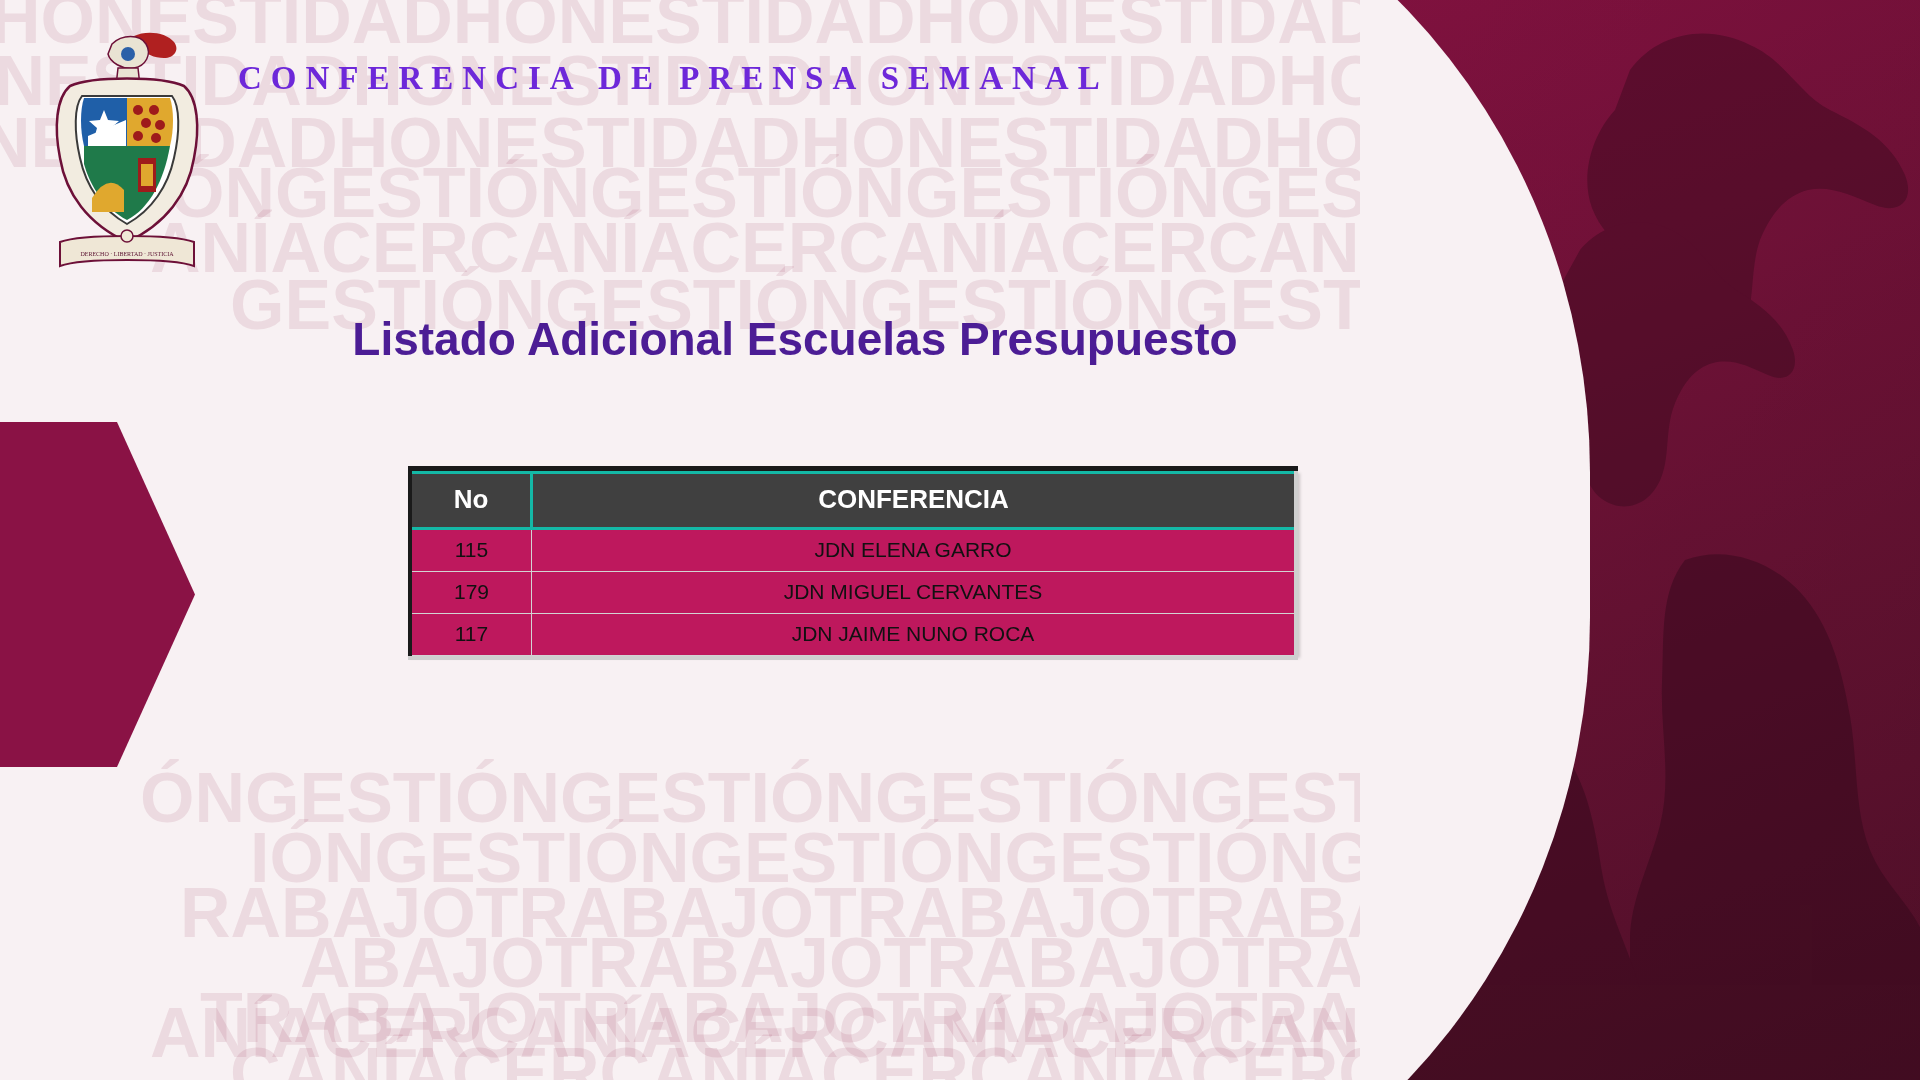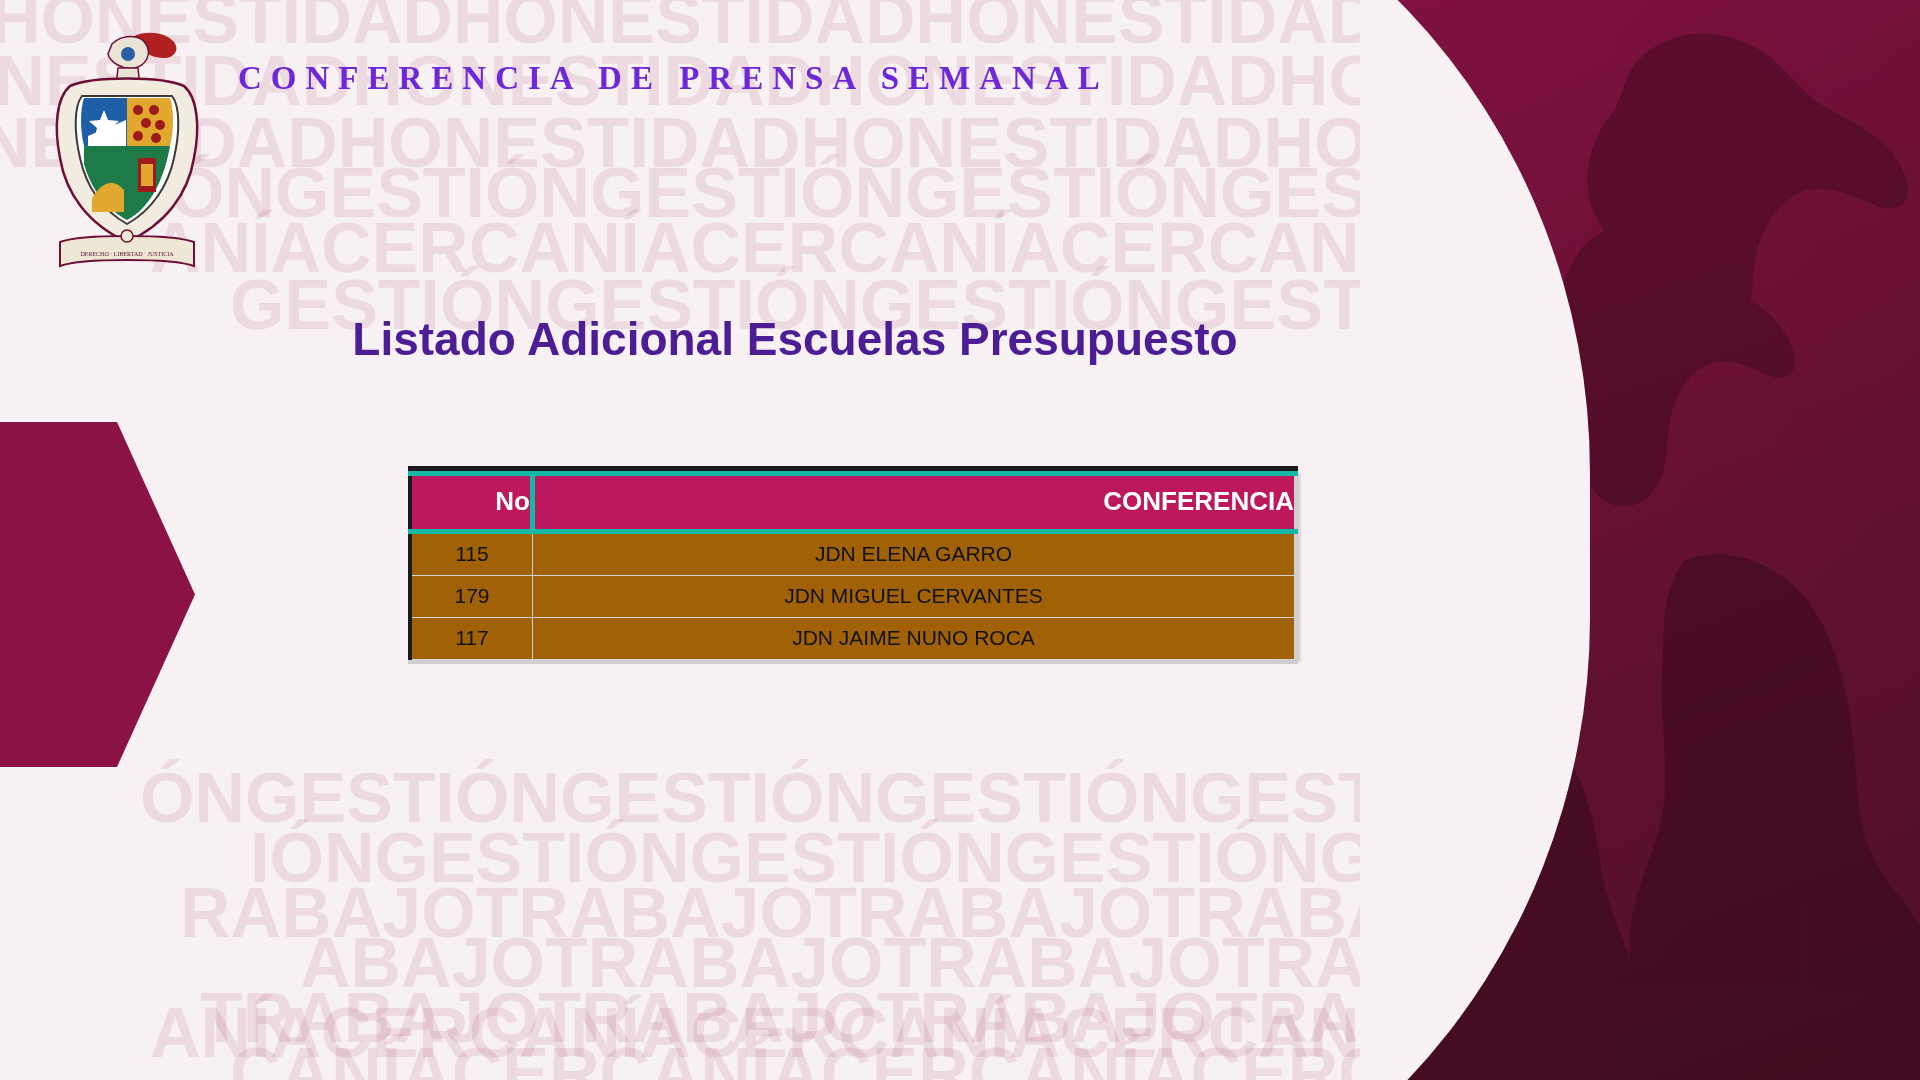--- a/index.html
+++ b/index.html
@@ -121,36 +121,35 @@
     top: 466px;
     width: 895px;
   }
   table.inst {
     border-collapse: collapse;
     width: 890px;
     background: #ffffff;
     box-shadow: 2px 2px 3px rgba(0,0,0,0.18);
   }
   table.inst th {
-    background: #be185d;
+    background: #404040;
     color: #ffffff;
     font-size: 26px;
     font-weight: 700;
     padding: 10px 0 12px 0;
-    border: 5px solid #14b8a6;
-    text-align: right;
+    border: 3px solid #14b8a6;
   }
   table.inst th.c-no { width: 118px; }
   table.inst td {
     font-size: 21px;
     color: #111111;
     text-align: center;
     padding: 8px 0 9px 0;
     border: 1px solid #d3d3d3;
-    background: #a16207;
+    background: #be185d;
     margin-top: 28px;
   }
   table.inst td.c-no {
     width: 118px;
     border-left: 4px solid #1a1a1a;
   }
   table.inst th.c-no {
     border-left: 4px solid #1a1a1a;
   }
   table.inst th.c-inst, table.inst td.c-inst {

